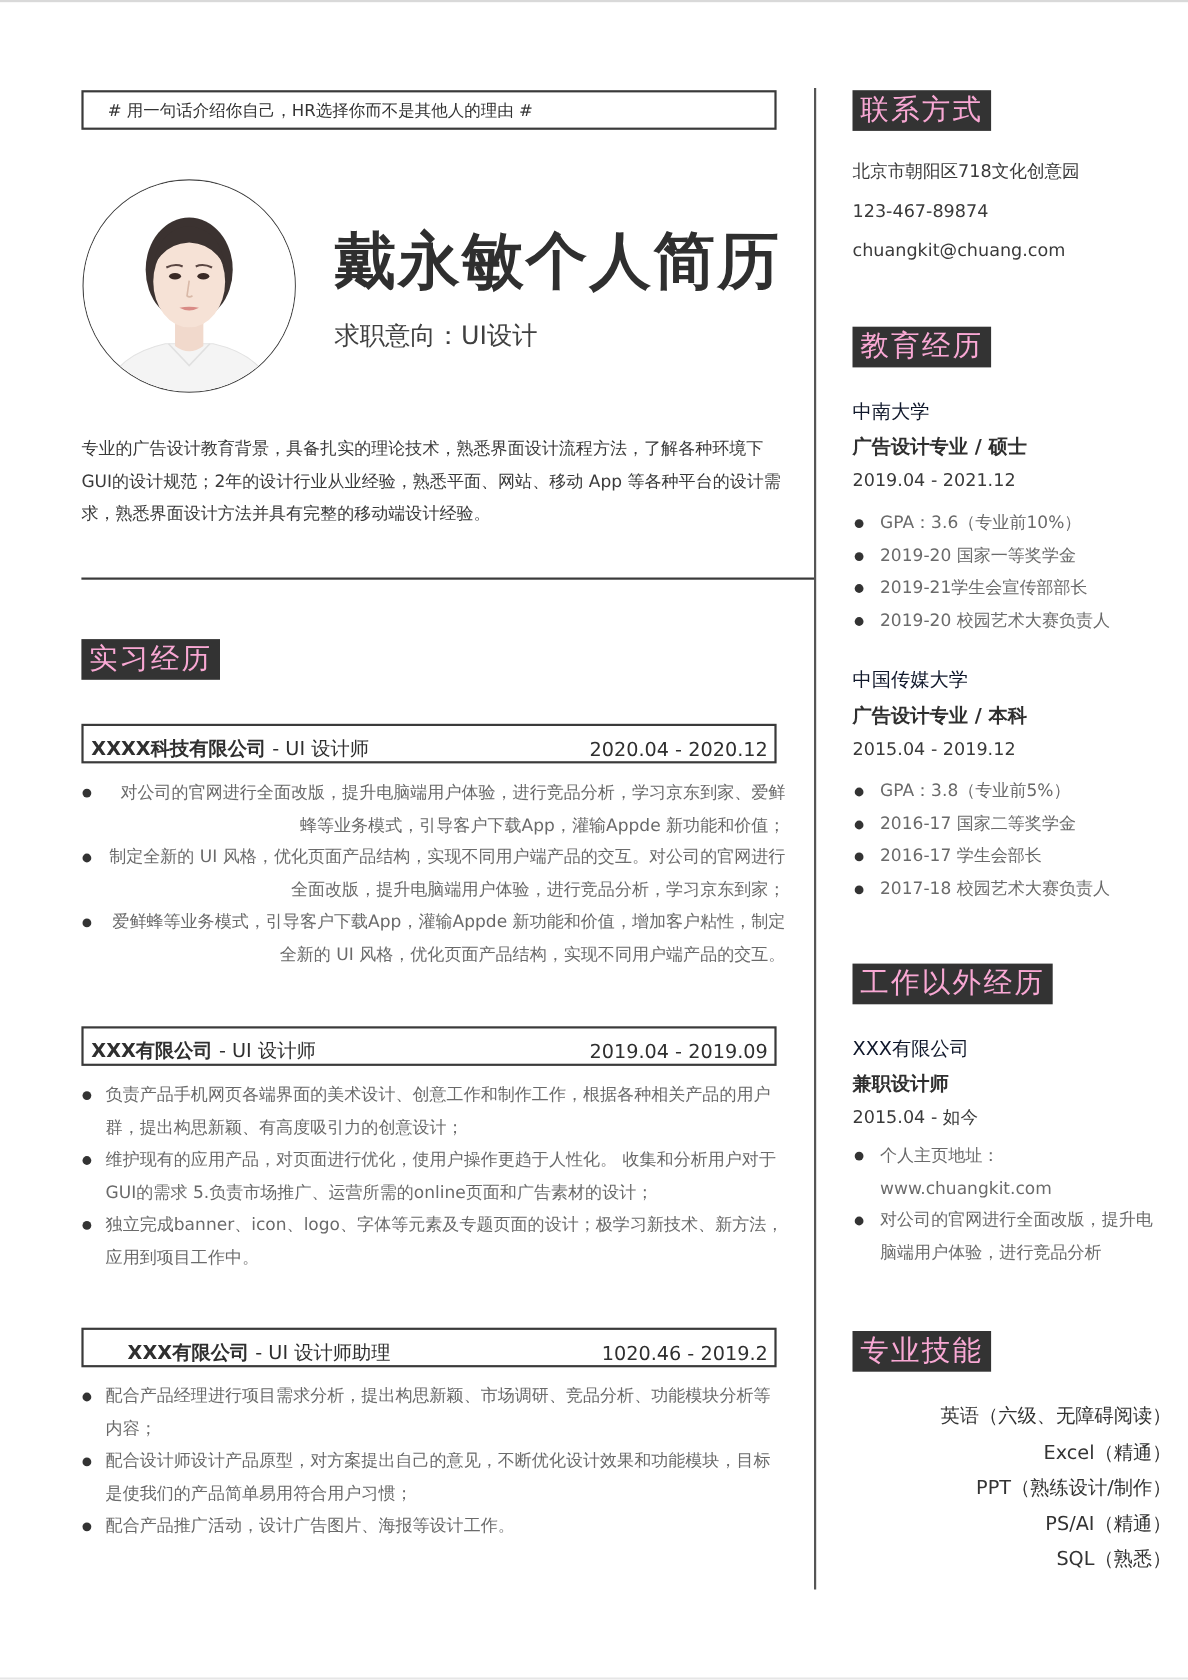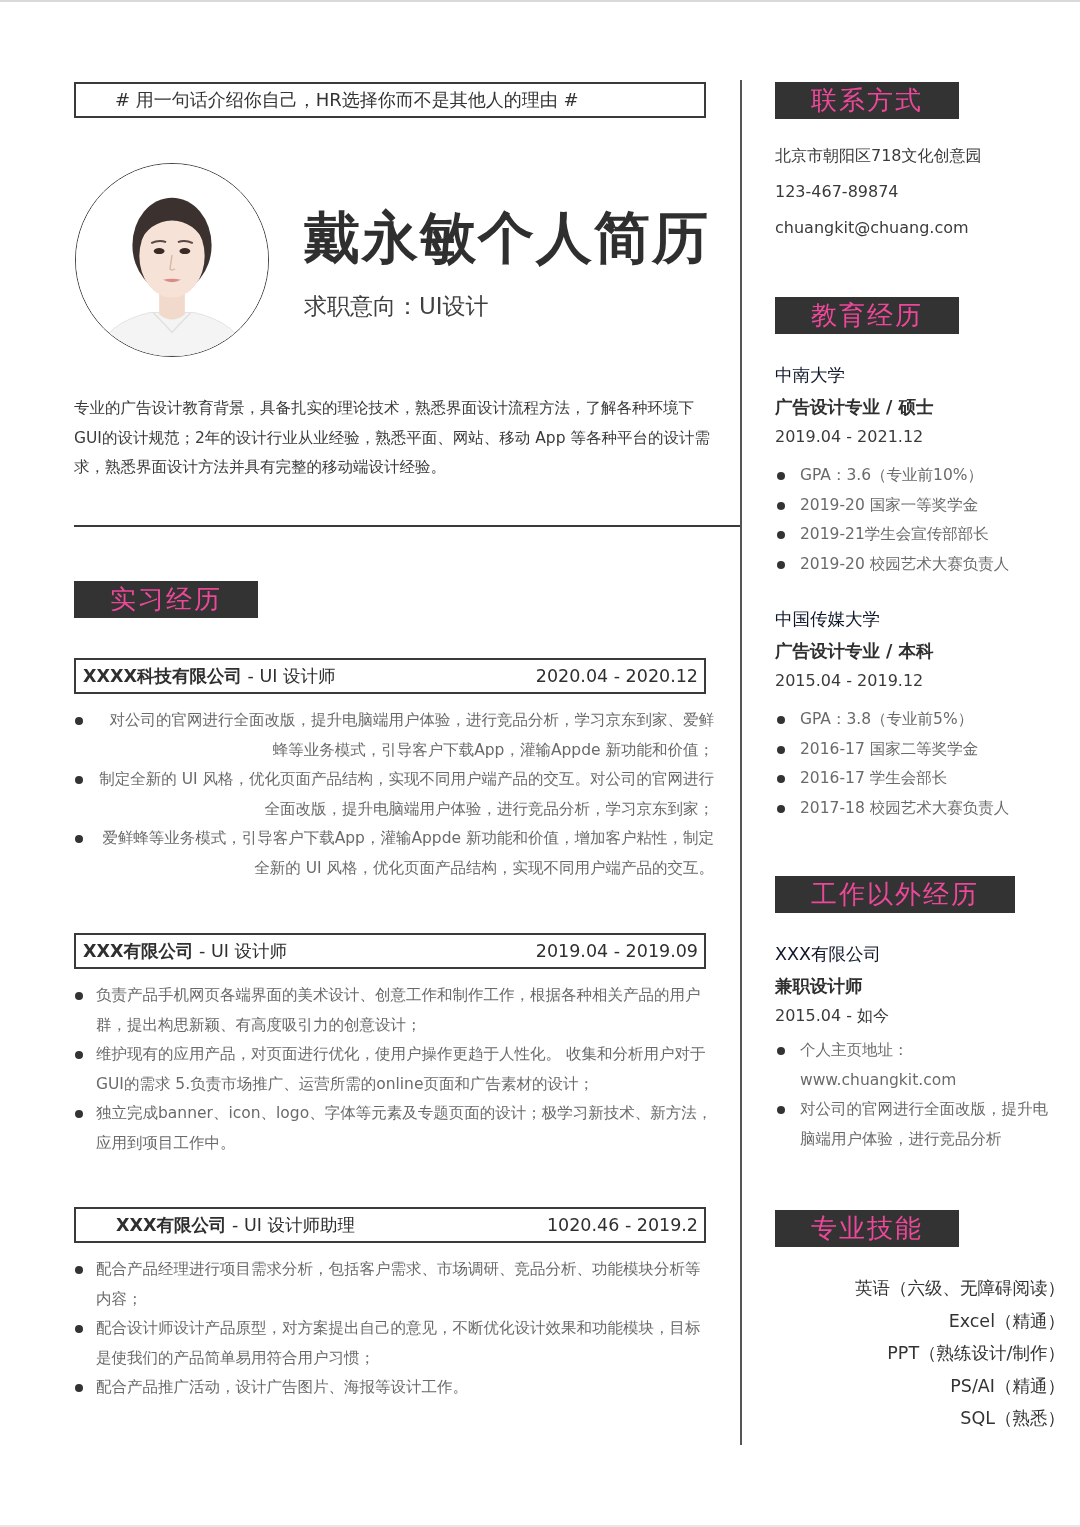--- a/index.html
+++ b/index.html
@@ -5,22 +5,22 @@
   * { box-sizing: border-box; margin: 0; padding: 0; }
   html, body { width: 1080px; height: 1527px; background: #ffffff; overflow: hidden; }
   body { position: relative; font-family: "DejaVu Sans", "Liberation Sans", sans-serif; color: #333333; }
 
   .top-edge { position: absolute; left: 0; top: 0; width: 1080px; height: 2px; background: #d9d9d9; }
   .bottom-edge { position: absolute; left: 0; bottom: 0; width: 1080px; height: 2px; background: #e6e6e6; }
 
   
   .tagline-box {
     position: absolute; left: 74px; top: 82px; width: 632px; height: 36px;
-    border: 2px solid #3a3a3a; display: flex; align-items: center; padding-left: 39px;
-    font-size: 18px; color: #333;
+    border: 2px solid #3a3a3a; display: flex; align-items: center; padding-left: 22px;
+    font-size: 15px; color: #333;
   }
 
   .photo-circle {
     position: absolute; left: 75px; top: 163px; width: 194px; height: 194px;
     border: 1.5px solid #444; border-radius: 50%; overflow: hidden; background: #fff;
   }
   .photo-circle svg { width: 100%; height: 100%; display: block; }
 
   .name-title {
     position: absolute; left: 304px; top: 200px; font-size: 56px; font-weight: bold;
@@ -32,27 +32,27 @@
 
   .summary {
     position: absolute; left: 74px; top: 394px; width: 640px;
     font-size: 15.5px; line-height: 29.5px; color: #3a3a3a;
   }
 
   .h-divider { position: absolute; left: 74px; top: 525px; width: 667px; height: 2px; background: #3a3a3a; }
   .v-divider { position: absolute; left: 740px; top: 80px; width: 2px; height: 1365px; background: #555; }
 
   .section-tag {
-    position: absolute; background: #333333; color: #ec4899;
-    font-size: 26px; line-height: 37px; height: 37px; padding: 0 36px; letter-spacing: 2px;
+    position: absolute; background: #333333; color: #f9a8d4;
+    font-size: 26px; line-height: 37px; height: 37px; padding: 0 7px; letter-spacing: 2px;
   }
 
   .job-header {
     position: absolute; left: 74px; width: 632px; height: 36px;
-    border: 2px solid #3a3a3a; display: flex; align-items: center; justify-content: space-between;
+    border: 2px solid #3a3a3a; display: flex; align-items: flex-end; justify-content: space-between;
     padding: 0 6px 0 7px; font-size: 17.5px; color: #2f2f2f;
   }
   .job-header .company { font-weight: bold; }
   .job-header .role { font-weight: normal; }
 
   .bullets { position: absolute; left: 74px; width: 640px; list-style: none; }
   .bullets li {
     position: relative; padding-left: 22px; font-size: 15.5px; line-height: 29.5px; color: #6a6a6a;
   }
   .bullets li::before {
@@ -140,21 +140,21 @@
   <li>负责产品手机网页各端界面的美术设计、创意工作和制作工作，根据各种相关产品的用户群，提出构思新颖、有高度吸引力的创意设计；</li>
   <li>维护现有的应用产品，对页面进行优化，使用户操作更趋于人性化。 收集和分析用户对于GUI的需求 5.负责市场推广、运营所需的online页面和广告素材的设计；</li>
   <li>独立完成banner、icon、logo、字体等元素及专题页面的设计；极学习新技术、新方法，应用到项目工作中。</li>
 </ul>
 
 <div class="job-header" style="top:1207px;padding-left:40px;">
   <span><span class="company">XXX有限公司</span><span class="role"> - UI 设计师助理</span></span>
   <span>1020.46 - 2019.2</span>
 </div>
 <ul class="bullets" style="top:1255px;">
-  <li>配合产品经理进行项目需求分析，包括客户需求、市场调研、竞品分析、功能模块分析等内容；</li>
+  <li>配合产品经理进行项目需求分析，提出构思新颖、市场调研、竞品分析、功能模块分析等内容；</li>
   <li>配合设计师设计产品原型，对方案提出自己的意见，不断优化设计效果和功能模块，目标是使我们的产品简单易用符合用户习惯；</li>
   <li>配合产品推广活动，设计广告图片、海报等设计工作。</li>
 </ul>
 
 <div class="section-tag" style="left:775px; top:82px;">联系方式</div>
 <div class="r-col" style="top:138px;">
   <div class="contact-line">北京市朝阳区718文化创意园</div>
   <div class="contact-line">123-467-89874</div>
   <div class="contact-line">chuangkit@chuang.com</div>
 </div>

